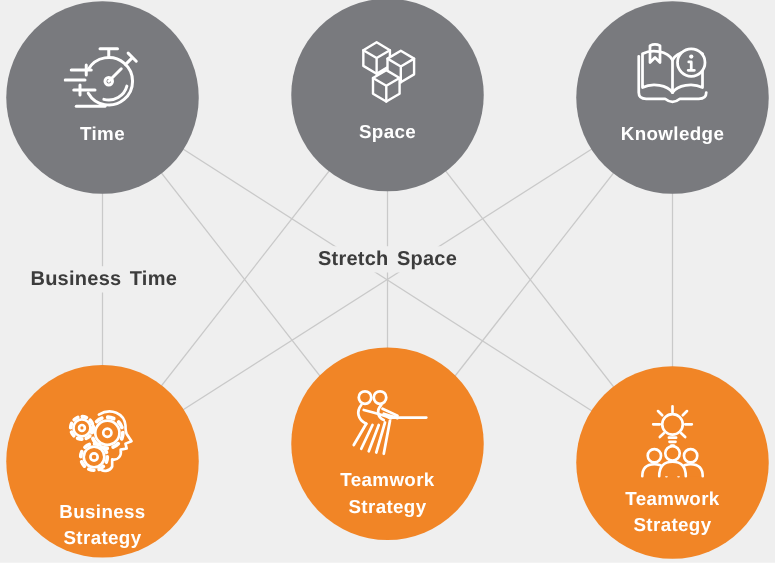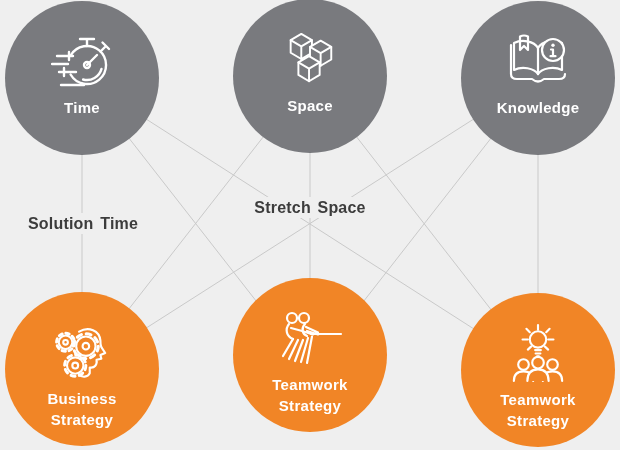--- a/index.html
+++ b/index.html
@@ -33,21 +33,21 @@
     display:flex;align-items:center;justify-content:center;
   }
   .icon-wrap svg{stroke:#fff;fill:none;stroke-linecap:round;stroke-linejoin:round;}
   .circle-label{
     margin-top:6px;font-size:15px;font-weight:bold;letter-spacing:.3px;
     line-height:1.4;max-width:100px;
   }
   .c-time{left:5px;top:1px;}
   .c-space{left:233px;top:-1px;}
   .c-knowledge{left:461px;top:1px;}
-  .c-business{left:5px;top:292px;}
+  .c-business{left:5px;top:292px;gap:11px;}
   .c-teamwork{left:233px;top:278px;}
   .c-solution{left:461px;top:293px;}
   .mid-label{
     position:absolute;z-index:2;transform:translate(-50%,-50%);
     font-size:16px;font-weight:bold;color:var(--middle-label-text);
     letter-spacing:.2px;white-space:nowrap;
   }
   .mid-label .w{background:var(--background);padding:2px 1px;}
   .m-1{left:83px;top:224px;}
   .m-2{left:310px;top:208px;}
@@ -112,21 +112,21 @@
         <path d="M32 15 V41"></path>
         <path d="M14 3.5 Q18 1.5 22 3.5 V17 L18 13 L14 17 Z"></path>
         <circle class="gg" cx="47" cy="17" r="11"></circle>
         <circle cx="47" cy="12.2" r="1.7" fill="#fff" stroke="none"></circle>
         <path d="M47 16.5 V23 M44.5 23.2 H49.5 M45 16.5 H47"></path>
       </svg>
     </div>
     <div class="circle-label">Knowledge</div>
   </div>
 
-  <div class="mid-label m-1 mask-words"><span class="w">Solution</span> <span class="w">Time</span></div>
+  <div class="mid-label m-1 mask-words"><span class="w">Business</span> <span class="w">Time</span></div>
   <div class="mid-label m-2 mask-words"><span class="w">Stretch</span> <span class="w">Space</span></div>
 
   <div class="circle orange c-business">
     <div class="icon-wrap">
       <svg width="60" height="60" viewBox="0 0 62 62" stroke-width="2.2">
         <path d="M28 10 C38 4 49 9 50 19 C50 23 50 24 51 26 L55 32 L50 34 L51 38 L46 39 C47 44 44 48 39 47 L39 53 C37 57 31 58 28 54"></path>
         <circle class="og" cx="14" cy="21" r="7"></circle>
         <circle cx="14" cy="21" r="9.3" stroke-width="3" stroke-dasharray="3.6 3.7"></circle>
         <circle cx="14" cy="21" r="2.4"></circle>
         <circle class="og" cx="35" cy="25" r="10"></circle>

